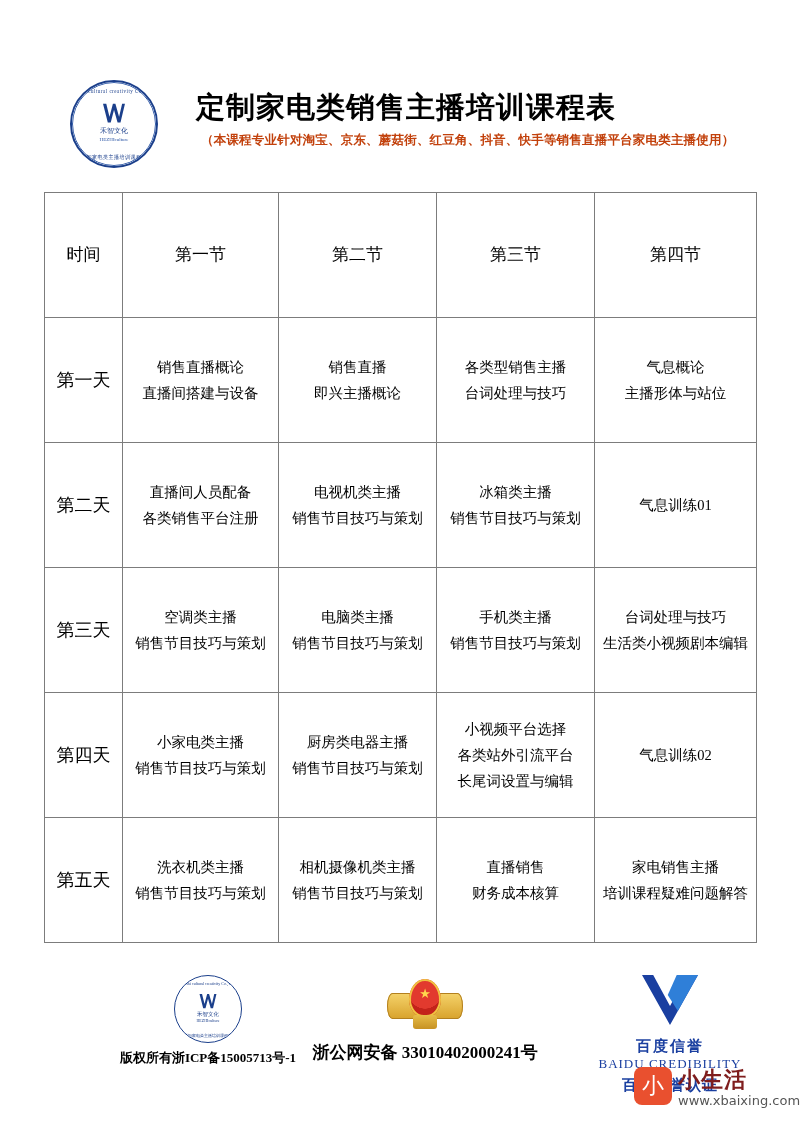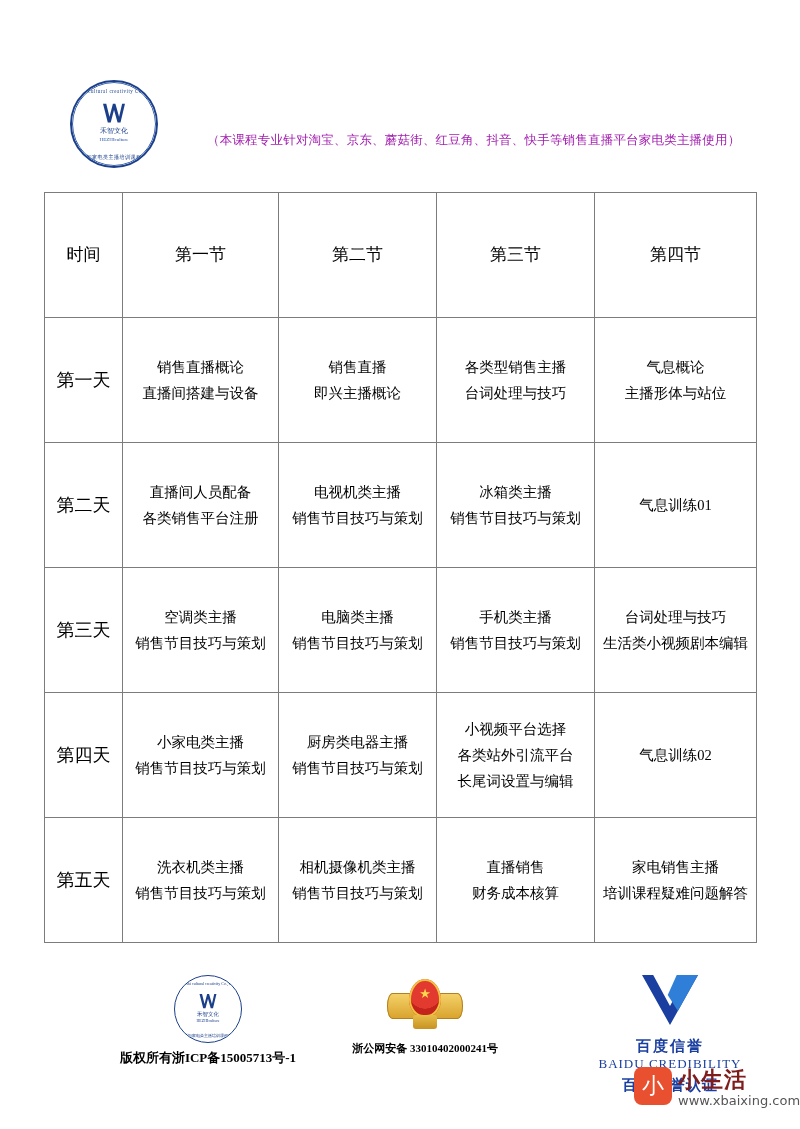--- a/index.html
+++ b/index.html
@@ -86,26 +86,27 @@
     top: 48px;
     width: 560px;
     font-family: "DejaVu Sans", "Liberation Sans", sans-serif;
     font-size: 29px;
     font-weight: bold;
     letter-spacing: 1px;
     color: #000000;
   }
   .doc-subtitle {
     position: absolute;
-    left: 207px;
+    left: 201px;
     top: 92px;
     width: 580px;
     font-size: 12.5px;
-    color: #a21caf;
+    color: #c2410c;
     letter-spacing: 0.2px;
+    font-weight: bold;
   }
 
   
   .sched-wrap {
     position: absolute;
     left: 44px;
     top: 192px;
     width: 712px;
   }
   table.schedule {
@@ -153,21 +154,21 @@
   }
   .foot-item {
     position: absolute;
     text-align: center;
   }
   .foot-1 { left: 78px; top: 0; width: 260px; }
   .foot-2 { left: 300px; top: 0; width: 250px; }
   .foot-3 { left: 560px; top: 0; width: 220px; }
 
   .foot-caption {
-    font-size: 11px;
+    font-size: 17px;
     font-weight: bold;
     margin-top: 6px;
     color: #000;
   }
   .foot-1 .foot-caption { font-weight: bold; font-size: 13px; }
 
   .mini-seal {
     width: 66px;
     height: 66px;
     border-radius: 50%;
@@ -345,20 +346,21 @@
     <div class="ring-text"></div>
     <div class="arc-top">Heshi cultural creativity Co., Ltd</div>
     <div class="mark">
       <div class="glyph">Ｗ</div>
       <div class="cn">禾智文化</div>
       <div class="en">HEZHIculture</div>
     </div>
     <div class="arc-bottom">禾智家电类主播培训课程表</div>
   </div>
 
+  <div class="doc-title">定制家电类销售主播培训课程表</div>
   <div class="doc-subtitle">（本课程专业针对淘宝、京东、蘑菇街、红豆角、抖音、快手等销售直播平台家电类主播使用）</div>
 </div>
 
 <div class="sched-wrap">
   <table class="schedule">
     <colgroup>
       <col class="c0">
         <col class="c1">
         <col class="c2">
         <col class="c3">

